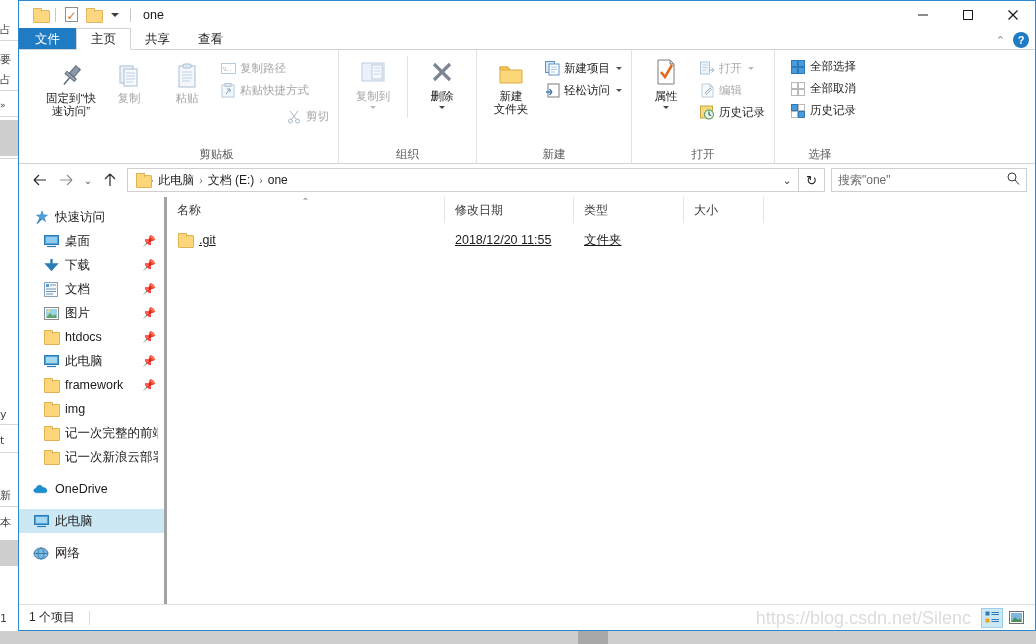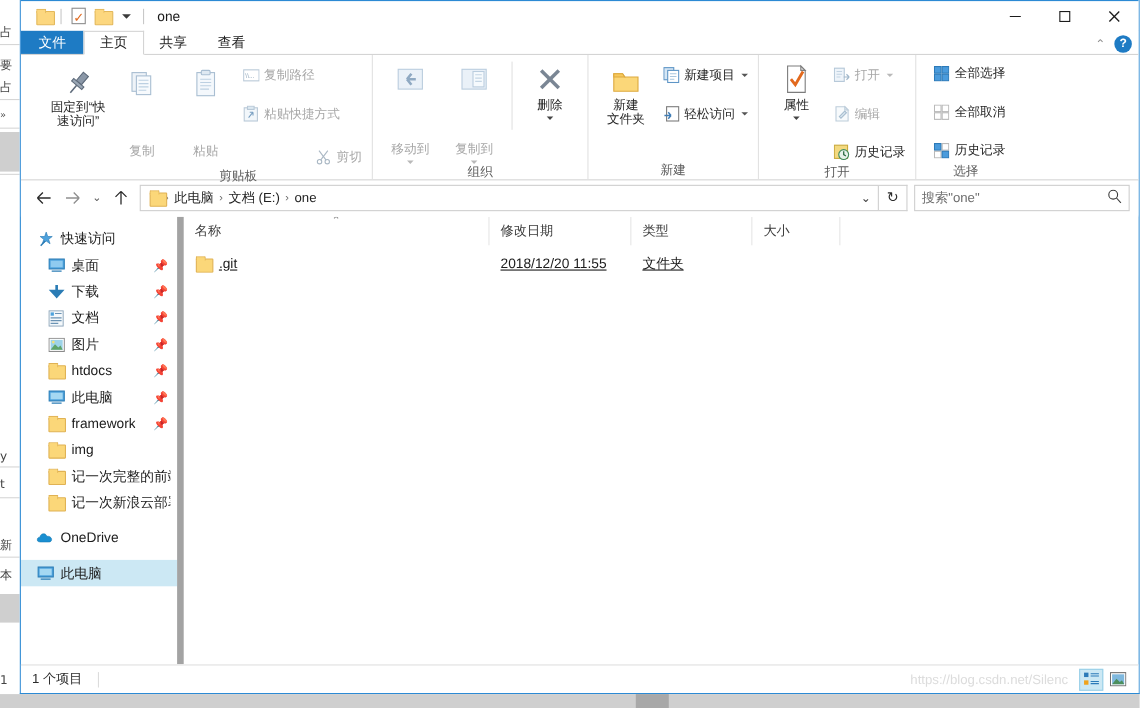--- a/index.html
+++ b/index.html
@@ -127,25 +127,25 @@
   }
   .bigbtn {
     width: 56px; display: flex; flex-direction: column; align-items: center;
     padding-top: 2px; gap: 2px;
   }
   .bigbtn .bico { height: 32px; display: flex; align-items: flex-end; justify-content: center; }
   .bigbtn .blab {
     font-size: 11.5px; color: #1f1f1f; text-align: center; line-height: 13px;
     width: 60px;
   }
-  .bigbtn.dim .blab { color: #a7a7a7; margin-top: 40px; }
+  .bigbtn.dim .blab { color: #a7a7a7; }
   .bigbtn .bsplit { width: 0; height: 0; border-left: 3px solid transparent;
     border-right: 3px solid transparent; border-top: 3px solid #555; margin-top: 1px; }
   .bigbtn.dim .bsplit { border-top-color: #b9b9b9; }
-  .smcol { display: flex; flex-direction: column; padding-top: 4px; gap: 14px; }
+  .smcol { display: flex; flex-direction: column; padding-top: 4px; gap: 1px; }
   .smbtn { display: flex; align-items: center; gap: 4px; height: 21px; padding: 0 3px; }
   .smbtn .slab { font-size: 11.5px; color: #1f1f1f; white-space: nowrap; }
   .smbtn.dim .slab { color: #a7a7a7; }
   .smbtn .scaret { width: 0; height: 0; border-left: 3px solid transparent;
     border-right: 3px solid transparent; border-top: 3px solid #555; margin-left: 2px; }
   .smbtn.dim .scaret { border-top-color: #b9b9b9; }
   .sico { width: 16px; height: 16px; display: flex; align-items: center; justify-content: center; }
 
   
   #addrrow {
@@ -177,21 +177,21 @@
   }
   #search-ph { font-size: 12px; color: #6d6d6d; }
   #search-ic { font-size: 12px; color: #3a3a3a; }
 
   
   #content { flex: 1; display: flex; overflow: hidden; border-top: 1px solid #fff; }
 
   
   #navpane {
     width: 148px; min-width: 148px; background: #ffffff;
-    border-right: 6px solid #a3a3a3; padding-top: 8px; overflow: hidden;
+    border-right: 3px solid #a3a3a3; padding-top: 8px; overflow: hidden;
     position: relative;
   }
   .navitem {
     height: 24px; display: flex; align-items: center; gap: 6px;
     padding-left: 14px; padding-right: 6px; position: relative;
   }
   .navitem.l1 { padding-left: 24px; }
   .navitem.sel { background: #cce8f4; }
   .navitem .nlab {
     font-size: 12.5px; color: #1b1b1b; white-space: nowrap; overflow: hidden;
@@ -229,21 +229,21 @@
   
   #statusbar {
     height: 26px; min-height: 26px; border-top: 1px solid #e0e0e0;
     display: flex; align-items: center; padding: 0 10px;
     background: #ffffff; position: relative;
   }
   #status-text { font-size: 12px; color: #2b2b2b; }
   #status-div { width: 1px; height: 14px; background: #dcdcdc; margin-left: 14px; }
   #watermark {
     position: absolute; right: 64px; top: 50%; transform: translateY(-50%);
-    font-size: 12px; color: #dcdcdc; white-space: nowrap;
+    font-size: 18px; color: #dcdcdc; white-space: nowrap;
     font-family: "Liberation Sans", sans-serif;
   }
   #viewbtns { position: absolute; right: 8px; top: 50%; transform: translateY(-50%); display: flex; gap: 2px; }
   .viewbtn { width: 22px; height: 20px; display: flex; align-items: center; justify-content: center; }
   .viewbtn.on { background: #cce8f4; border: 1px solid #9ad0e8; }
 
   
   #osbar {
     position: absolute; left: 0; bottom: 0; width: 1036px; height: 13px;
     background: #cfcfcf;
@@ -412,30 +412,20 @@
       </div>
       <div class="rgroup-title" style="padding-left:58px">剪贴板</div>
     </div>
 
     <div class="rgroup">
       <div class="rgroup-body" style="padding-top:4px">
         <div class="bigbtn dim">
           <div class="bico">
             <svg width="30" height="30" viewBox="0 0 30 30">
               <rect x="4" y="5" width="22" height="18" fill="#eaf1f8" stroke="#bacdde"></rect>
-              <path d="M20 14 L12 14 M12 14 L16 9 M12 14 L16 19" stroke="#8fa9c2" stroke-width="2.4" fill="none"></path>
-            </svg>
-          </div>
-          <div class="blab">移动到</div>
-          <div class="bsplit"></div>
-        </div>
-        <div class="bigbtn dim">
-          <div class="bico">
-            <svg width="30" height="30" viewBox="0 0 30 30">
-              <rect x="4" y="5" width="22" height="18" fill="#eaf1f8" stroke="#bacdde"></rect>
               <rect x="14" y="7" width="10" height="14" fill="#f6fafd" stroke="#bacdde"></rect>
               <g stroke="#c4d5e4">
                   <line x1="16" y1="10" x2="22" y2="10"></line>
                   <line x1="16" y1="13" x2="22" y2="13"></line>
                   <line x1="16" y1="16" x2="22" y2="16"></line>
                 </g>
             </svg>
           </div>
           <div class="blab">复制到</div>
           <div class="bsplit"></div>
@@ -768,20 +758,30 @@
         <span class="nico">
           <svg width="15" height="14" viewBox="0 0 15 14">
               <rect x="0.5" y="1.5" width="14" height="9" fill="#4da2dd" stroke="#2b7cb5"></rect>
               <rect x="2" y="3" width="11" height="6" fill="#a5d8f2"></rect>
               <line x1="3" y1="12.5" x2="12" y2="12.5" stroke="#2b7cb5" stroke-width="1.2"></line>
             </svg>
         </span>
         <span class="nlab">此电脑</span>
       </div>
 
+      <div class="navitem" style="margin-top:8px">
+        <span class="nico">
+          <svg width="16" height="13" viewBox="0 0 16 13">
+              <ellipse cx="8" cy="6.5" rx="7" ry="5.5" fill="#7fb8de" stroke="#3c7fae"></ellipse>
+              <ellipse cx="8" cy="6.5" rx="3" ry="5.5" fill="none" stroke="#3c7fae"></ellipse>
+              <line x1="1" y1="6.5" x2="15" y2="6.5" stroke="#3c7fae"></line>
+            </svg>
+        </span>
+        <span class="nlab">网络</span>
+      </div>
     </div>
 
     <div id="filepane">
       <div id="colhead">
         <div class="col" style="width:278px">
           <span class="sortmark">⌃</span>
           <span>名称</span>
         </div>
         <div class="col" style="width:129px">
           <span>修改日期</span>

